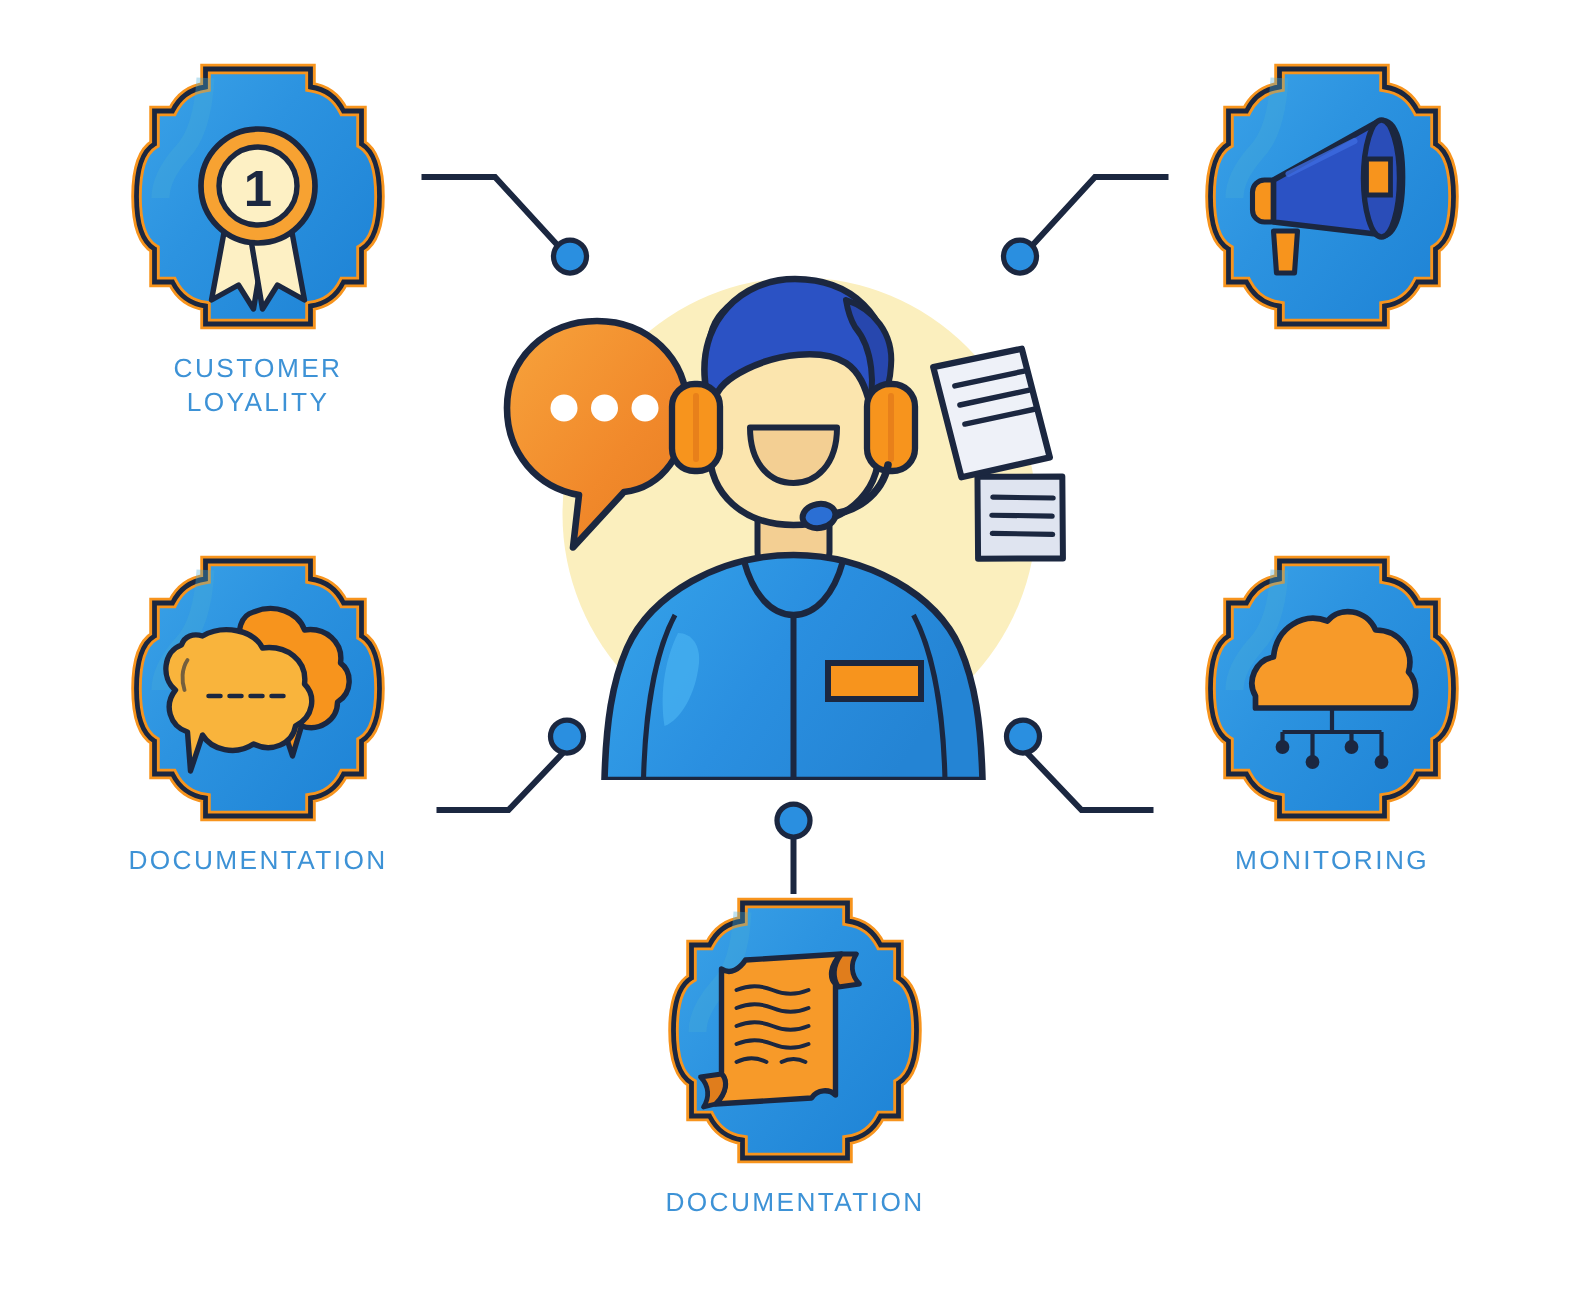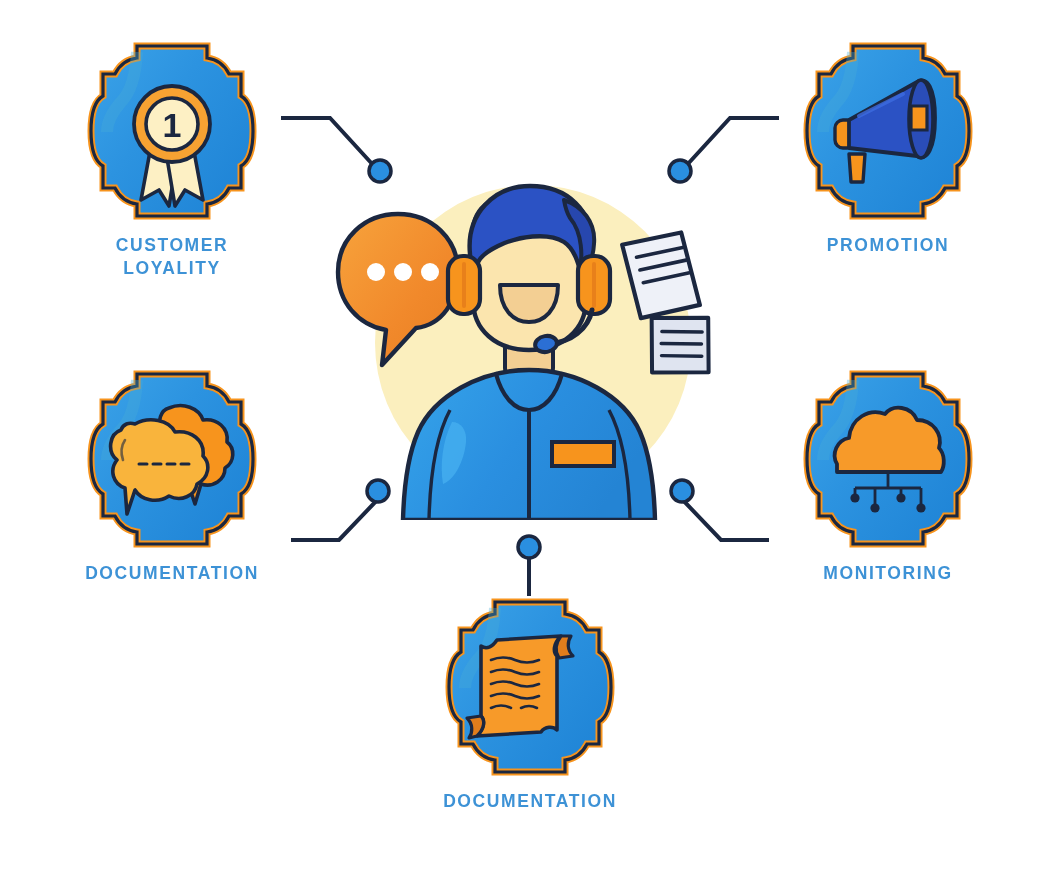--- a/index.html
+++ b/index.html
@@ -26,21 +26,21 @@
   .badge-wrap {
     position: relative;
     width: 190px;
     height: 190px;
     margin: 0 auto;
   }
   .node-label {
     margin-top: 8px;
     color: #3d92d6;
     font-size: 17.5px;
-    font-weight: bold;
+    font-weight: normal;
     letter-spacing: 1.6px;
     line-height: 1.32;
     white-space: pre-line;
     font-family: "Liberation Sans", sans-serif;
   }
   .connectors {
     position: absolute;
     left: 0;
     top: 0;
     width: 1060px;
@@ -210,21 +210,20 @@
         <g>
           <rect x="42" y="84" width="20" height="28" rx="8" fill="#f7941d" stroke="#1b2740" stroke-width="3.4"></rect>
           <path d="M56,118 L72,118 L70,146 L58,146 Z" fill="#f7941d" stroke="#1b2740" stroke-width="3.4" stroke-linejoin="round"></path>
           <path d="M56,84 L124,46 C134,40 142,52 142,82 C142,112 134,126 124,120 L56,112 Z" fill="#2b52c4" stroke="#1b2740" stroke-width="3.8" stroke-linejoin="round"></path>
           <ellipse cx="128" cy="83" rx="12" ry="39" fill="#2a4db8" stroke="#1b2740" stroke-width="3.6"></ellipse>
           <path d="M118,70 L134,70 L134,94 L118,94 Z" fill="#f7941d" stroke="#1b2740" stroke-width="3.2"></path>
           <path d="M66,80 L110,58" fill="none" stroke="#3d6be0" stroke-width="4" stroke-linecap="round" opacity="0.8"></path>
         </g>
       </svg>
     </div>
-    <div class="node-label">PROMOTION</div>
   </div>
 
   <div class="node" style="left:72px; top:364px;">
     <div class="badge-wrap">
       <svg viewBox="0 0 190 190" width="190" height="190">
         <defs>
           <linearGradient id="gearG3" x1="0" y1="0" x2="1" y2="0.8">
             <stop offset="0" stop-color="#3ba3e8"></stop>
             <stop offset="0.45" stop-color="#2c93e0"></stop>
             <stop offset="1" stop-color="#1f84d6"></stop>

